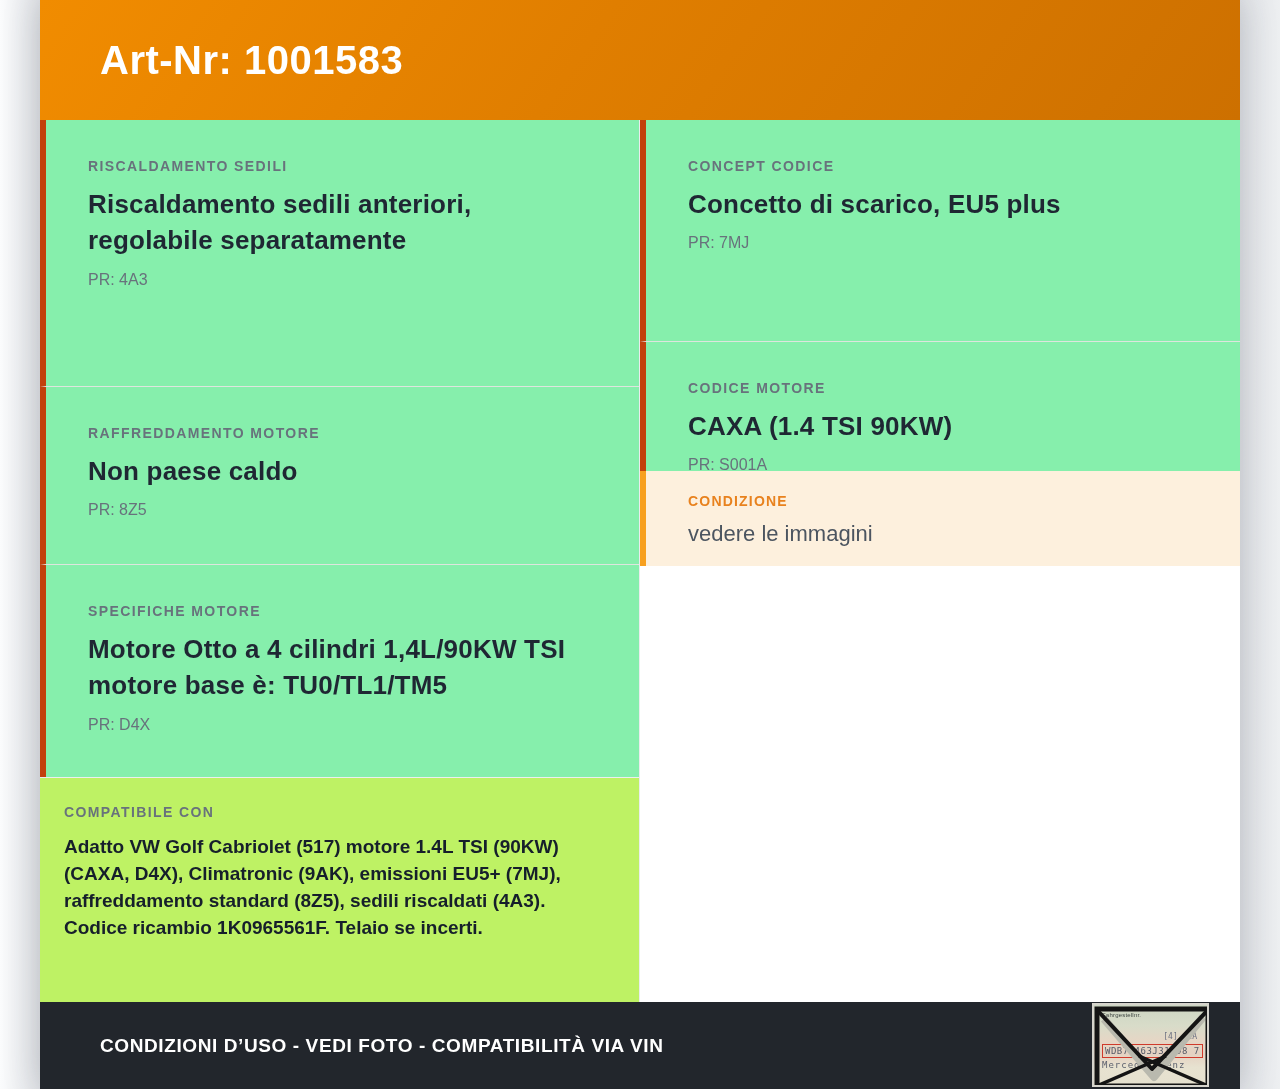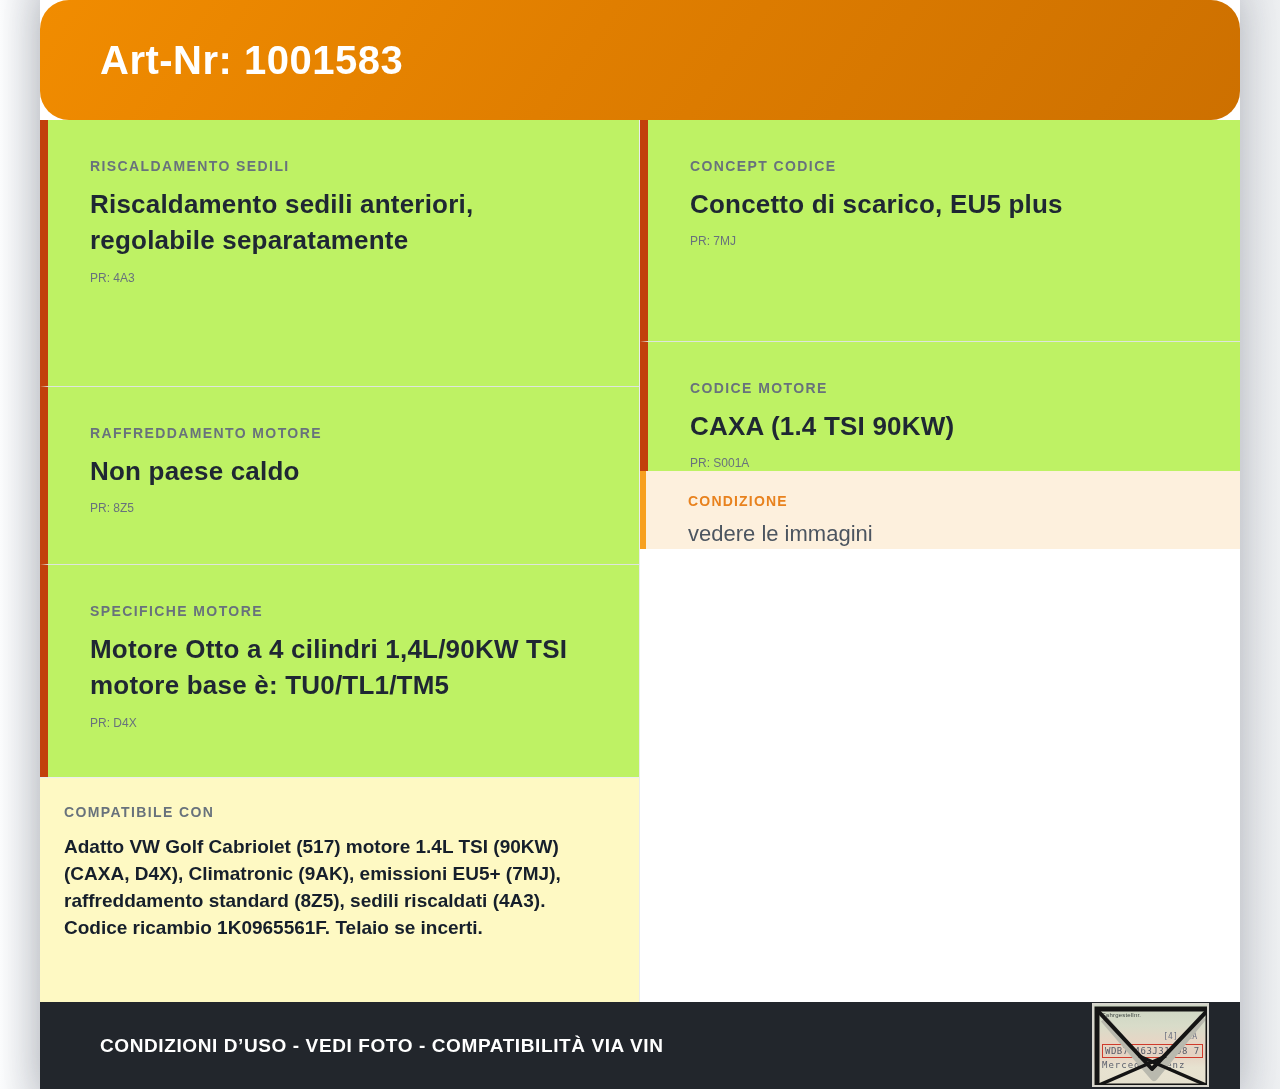--- a/index.html
+++ b/index.html
@@ -19,66 +19,65 @@
     flex-direction: column;
   }
   
   .hdr {
     height: 120px;
     flex: 0 0 120px;
     background: linear-gradient(125deg, #f18c00 0%, #e07e00 45%, #cd7000 100%);
     display: flex;
     align-items: center;
     padding-left: 60px;
-    border-radius: 29px;
   }
   .hdr h1 {
     color: #ffffff;
     font-size: 40px;
     font-weight: 700;
     letter-spacing: .5px;
   }
   
   .main { flex: 1 1 auto; display: flex; overflow: hidden; }
   .col { width: 600px; display: flex; flex-direction: column; background: #ffffff; }
   .col.left { border-right: 1px solid #eaecee; }
   .card { padding: 38px 46px 0 42px; }
   .card.green {
-    background: #bef264;
-    border-left: 8px solid #c2410c;
+    background: #86efac;
+    border-left: 6px solid #c2410c;
   }
   .card.green + .card.green { border-top: 1px solid #dee5de; }
   .card.orange {
     background: #fdf0dd;
     border-left: 6px solid #f7a01f;
     padding-top: 22px;
   }
-  .card.compat { background: #fef9c3; border-top: 1px solid #eceef0; padding: 26px 44px 0 24px; }
+  .card.compat { background: #bef264; border-top: 1px solid #eceef0; padding: 26px 44px 0 24px; }
   .filler { flex: 1 1 auto; background: #ffffff; }
 
   .l1 { height: 266px; } .l2 { height: 178px; } .l3 { height: 213px; } .l4 { flex: 1 1 auto; }
-  .r1 { height: 221px; } .r2 { height: 223px; } .r3 { height: 130px; } .r4 { height: 78px; }
+  .r1 { height: 221px; } .r2 { height: 223px; } .r3 { height: 130px; } .r4 { height: 95px; }
 
   .label {
     font-size: 14px;
     font-weight: 700;
     letter-spacing: 1.4px;
     color: #68727c;
   }
   .title {
     margin-top: 12px;
     font-size: 26px;
     line-height: 1.4;
     font-weight: 700;
     color: #1f2733;
     letter-spacing: .2px;
   }
   .pr {
     margin-top: 12px;
-    font-size: 12px;
+    font-size: 16px;
     color: #68727c;
   }
   .card.orange .label { color: #e8821e; letter-spacing: 1.2px; }
   .cond-text { margin-top: 12px; font-size: 22px; color: #4c5560; }
   .compat-text {
     margin-top: 14px;
     font-size: 19px;
     line-height: 1.42;
     font-weight: 700;
     color: #161f2b;

